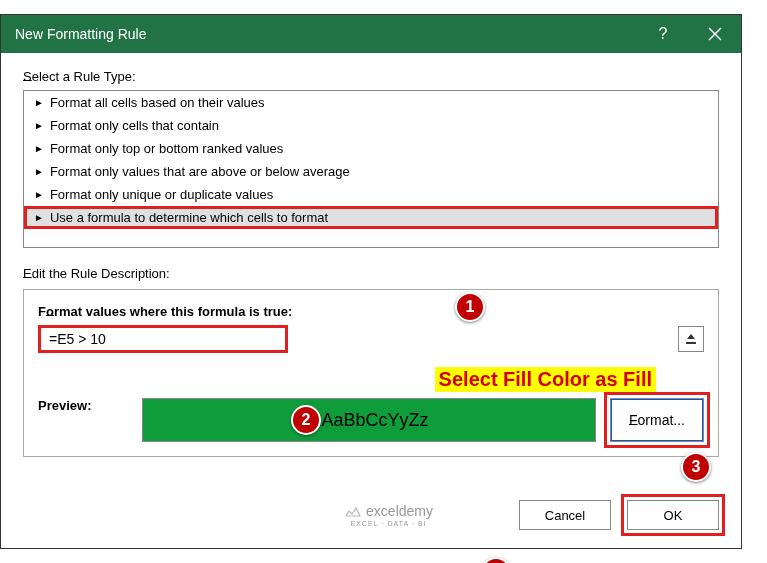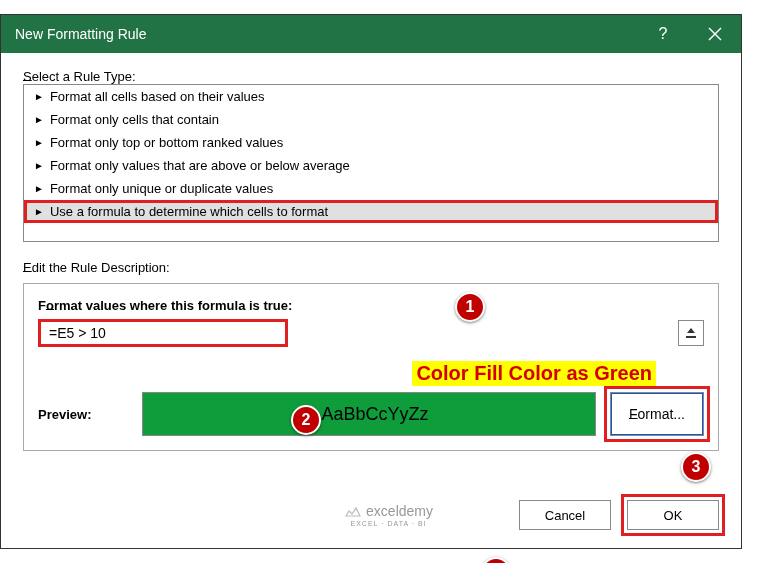--- a/index.html
+++ b/index.html
@@ -36,21 +36,21 @@
     display: flex; align-items: center; justify-content: center;
     font-size: 16px; color: #fff;
   }
   .content {
     flex: 1;
     padding: 16px 22px 18px 22px;
     display: flex; flex-direction: column;
     position: relative;
   }
   .label-underline { text-decoration: underline; text-decoration-skip-ink: none; text-underline-offset: -1px; }
-  .section-label { font-size: 13px; }
+  .section-label { margin-bottom: 6px; font-size: 13px; }
   .listbox {
     border: 1px solid #888;
     height: 158px;
     overflow: hidden;
   }
   .listitem {
     padding: 4px 10px;
     display: flex; align-items: center;
     gap: 6px;
   }
@@ -88,21 +88,21 @@
     gap: 8px; margin: 14px 0 6px 0;
   }
   .annot-text {
     background: #ffff00;
     color: #d40000;
     font-weight: bold;
     font-size: 20px;
     padding: 1px 4px;
   }
   .preview-row {
-    display: flex; align-items: center; gap: 14px;
+    display: flex; gap: 14px;
     margin-top: 4px;
   }
   .preview-label { font-weight: bold; width: 90px; }
   .preview-box {
     flex: 1;
     height: 44px;
     border: 1px solid #888;
     background: #0f9d3c;
     color: #000;
     display: flex; align-items: center; justify-content: center;
@@ -222,21 +222,21 @@
         <div class="spacer"></div>
         <div class="collapse-btn">
           <svg width="14" height="14" viewBox="0 0 14 14">
             <rect x="2" y="10" width="10" height="2" fill="#333"></rect>
             <path d="M7 2 L3 7 L11 7 Z" fill="#333"></path>
           </svg>
         </div>
       </div>
 
       <div class="annotation-line">
-        <span class="annot-text">Color Fill Color as Green</span>
+        <span class="annot-text">Select Fill Color as Fill</span>
         <span style="width:40px"></span>
       </div>
 
       <div class="preview-row">
         <span class="preview-label">Preview:</span>
         <div class="preview-box">AaBbCcYyZz</div>
         <div class="format-btn">
           <span><span class="label-underline">F</span>ormat...</span>
         </div>
       </div>

